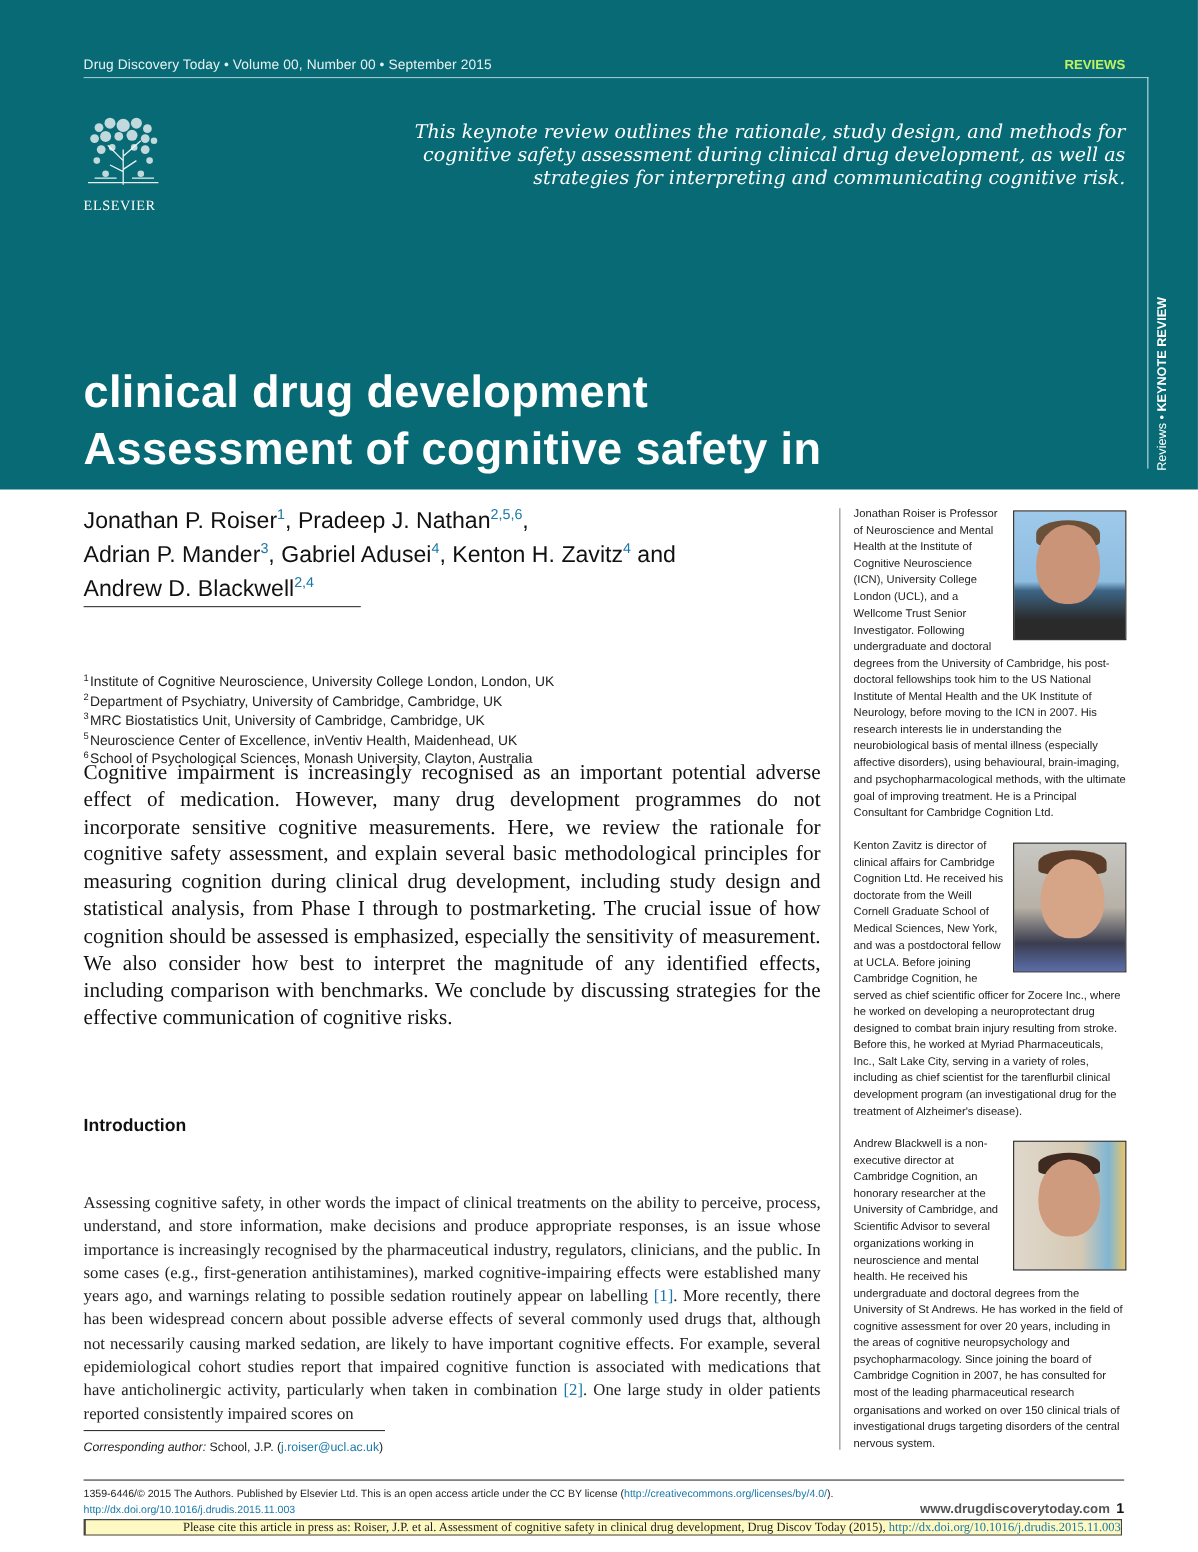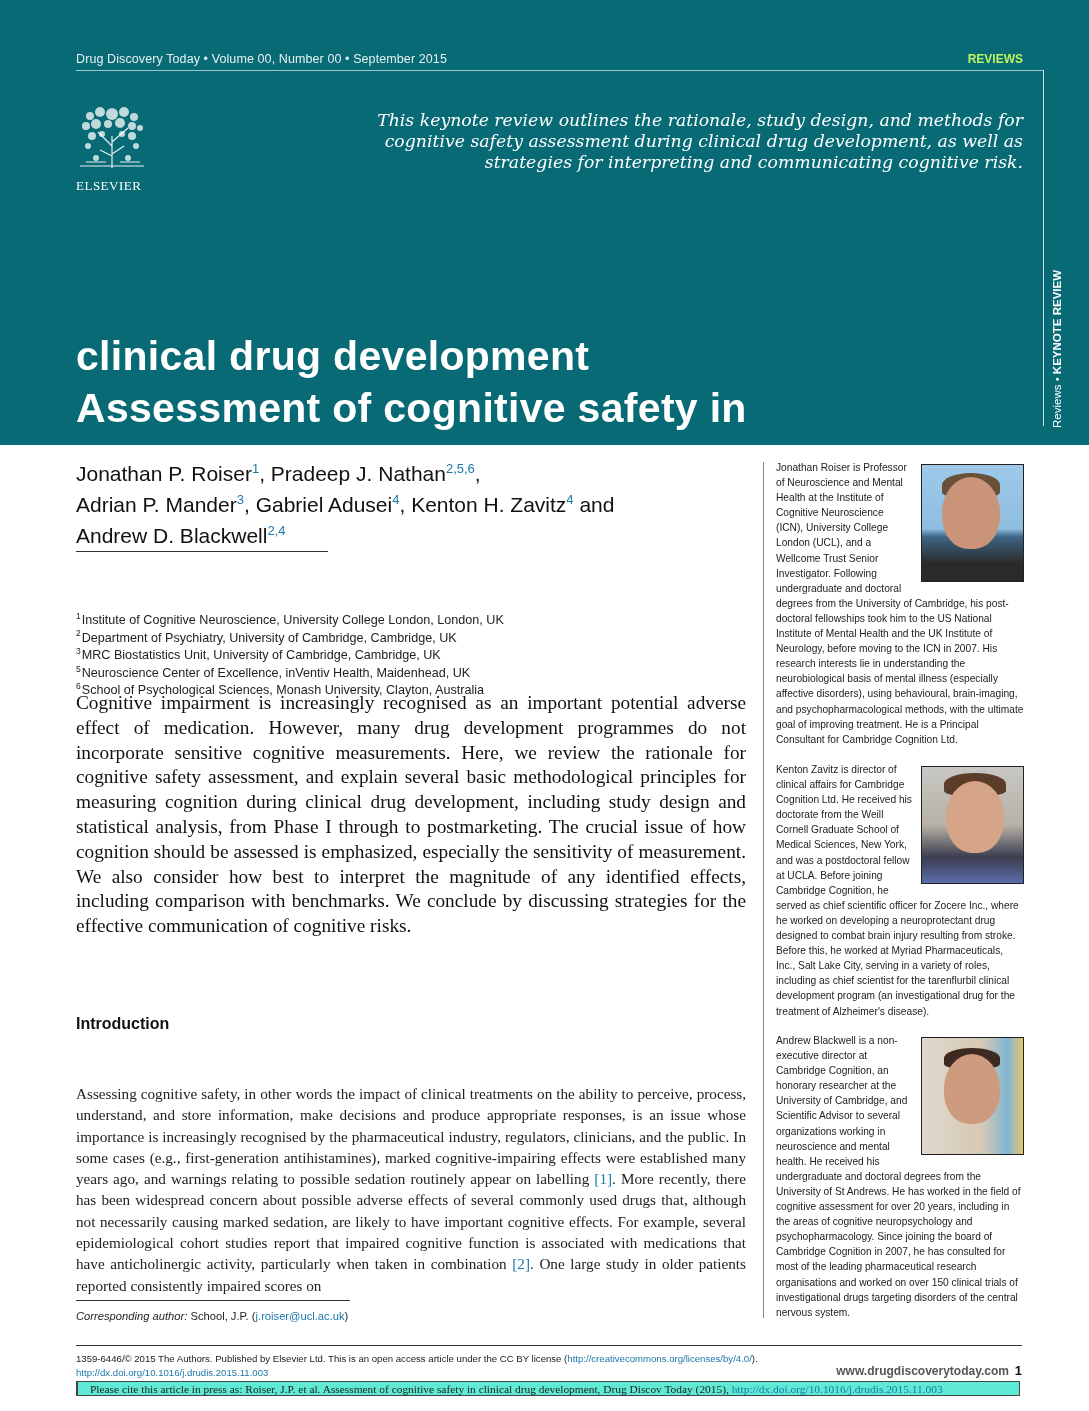--- a/index.html
+++ b/index.html
@@ -107,23 +107,23 @@
   .license {
     position: absolute; left: 76px; top: 1352px; font-size: 9.6px; line-height: 14px; color: #222;
   }
   .license .link { color: #1a78a8; }
   .site {
     position: absolute; right: 80px; top: 1364px; font-size: 12px; font-weight: bold; color: #555;
   }
   .page-num { position: absolute; right: 67px; top: 1363px; font-size: 13px; font-weight: bold; color: #111; }
   .citebar {
     position: absolute; left: 76px; top: 1381px; width: 944px; height: 15px;
-    background: #5eead4; border: 1px solid #444; border-left-width: 2px;
+    background: #fef9c3; border: 1px solid #444; border-left-width: 2px;
     font-family: "Liberation Serif", serif; font-size: 11.4px; line-height: 15px; color: #222;
-    white-space: nowrap; overflow: hidden; padding-left: 12px; box-sizing: border-box;
+    white-space: nowrap; overflow: hidden; padding-left: 12px; box-sizing: border-box; text-align: right;
   }
   .citebar .link { color: #1a78a8; }
 </style>
 </head>
 <body>
 
 <div class="header">
   <div class="journal-line">Drug Discovery Today • Volume 00, Number 00 • September 2015</div>
   <div class="reviews-tag">REVIEWS</div>
   <div class="header-rule"></div>

